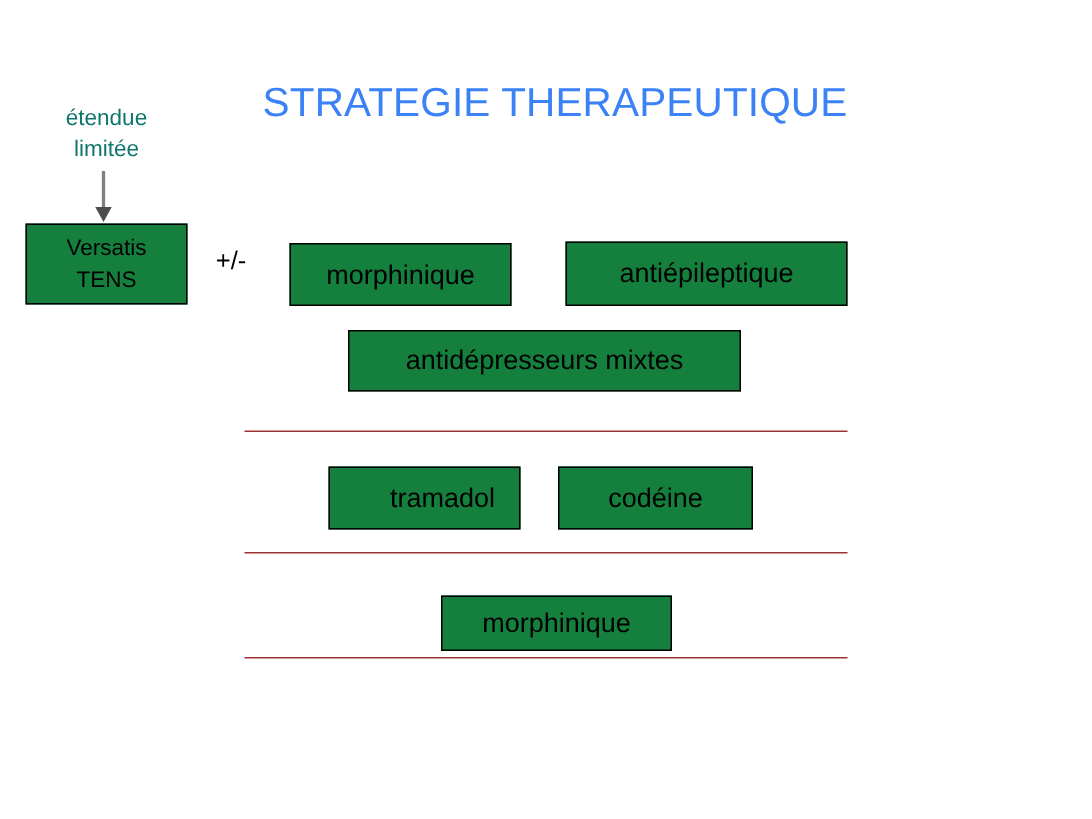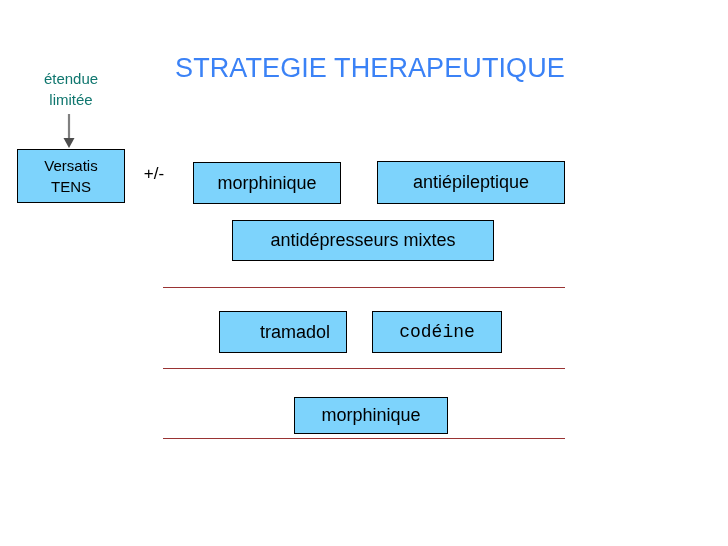--- a/index.html
+++ b/index.html
@@ -49,21 +49,21 @@
     left: 54px;
     top: 114px;
     width: 30px;
     height: 36px;
   }
 
   
   .node-box {
     box-sizing: border-box;
     border: 1px solid #000000;
-    background: #7dd3fc;
+    background: #15803d;
     color: #000000;
     display: flex;
     align-items: center;
     justify-content: center;
     text-align: center;
     line-height: 21px;
   }
 
   .box-versatis {
     left: 17px;  top: 149px;
@@ -90,21 +90,20 @@
   .box-tramadol {
     left: 219px; top: 311px;
     width: 128px; height: 42px;
     font-size: 18px;
     padding-left: 24px;
   }
   .box-codeine {
     left: 372px; top: 311px;
     width: 130px; height: 42px;
     font-size: 18px;
-    font-family: Liberation Mono, monospace;
   }
   .box-morphinique {
     left: 294px; top: 385px;
     width: 154px; height: 37px;
     font-size: 18px;
     margin-top: 12px;
   }
 
   
   .plus-minus {

